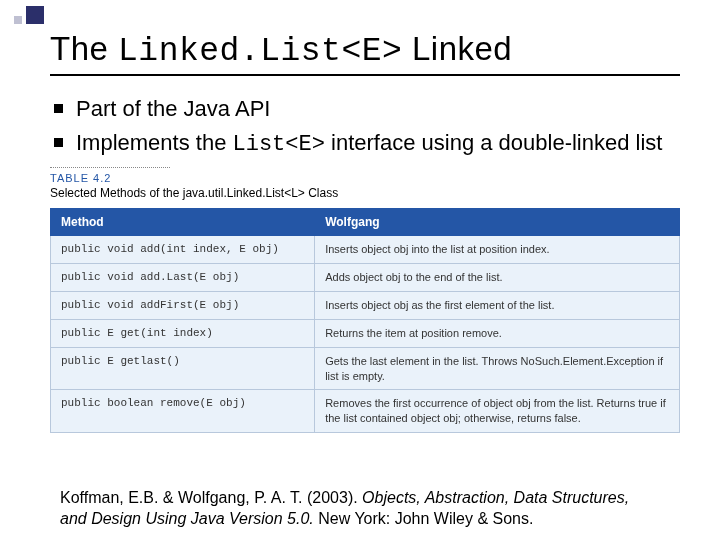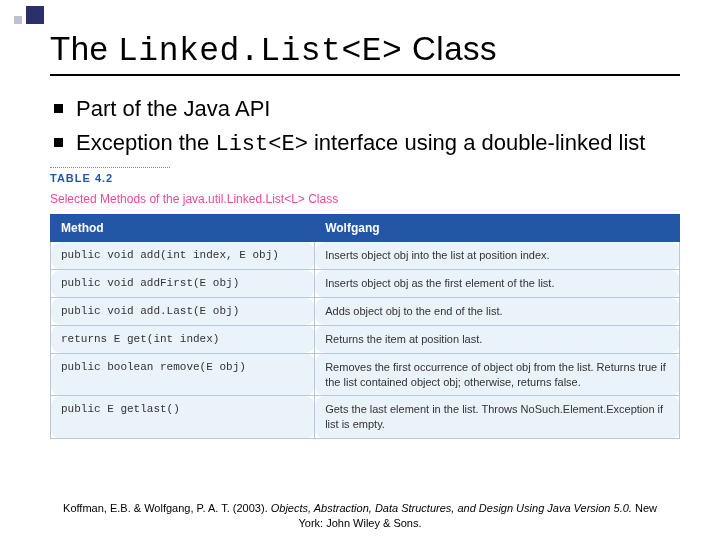--- a/index.html
+++ b/index.html
@@ -65,26 +65,26 @@
     margin: 8px 0 4px 50px;
     border-top: 1px dotted #888;
     width: 120px;
   }
   .table-wrap {
     margin: 0 40px 0 50px;
   }
   .tbl-label {
     color: #2456a6;
     font-size: 11px;
-    font-weight: 700;
+    font-weight: 400;
     letter-spacing: 1px;
-    margin-bottom: 8px;
+    margin-bottom: 2px;
   }
   .tbl-caption {
-    color: #ec4899;
+    color: #000000;
     font-size: 12px;
     margin-bottom: 8px;
   }
   table {
     width: 100%;
     border-collapse: collapse;
     table-layout: fixed;
   }
   thead th {
     background: #2456a6;
@@ -98,59 +98,57 @@
   tbody td {
     background: #eaf2fa;
     font-size: 11px;
     color: #333;
     padding: 6px 10px;
     border-bottom: 1px solid #b8c8dc;
     border-left: 1px solid #b8c8dc;
     border-right: 1px solid #b8c8dc;
     vertical-align: top;
     line-height: 1.35;
-    border-radius: 10px;
   }
   tbody td:first-child {
     font-family: "Courier New", monospace;
     white-space: nowrap;
   }
   tbody tr:last-child td {
     border-bottom: 1px solid #b8c8dc;
   }
   .citation {
     position: absolute;
     bottom: 10px;
     left: 0; right: 0;
-    text-align: center;
-    font-size: 11px;
+    font-size: 16px;
     color: #000;
     padding: 0 60px;
     line-height: 1.3;
   }
   .citation .ital { font-style: italic; }
 </style>
 </head>
 <body>
 
 <div class="deco">
   <div class="sq-sm"></div>
   <div class="sq-lg"></div>
 </div>
 
 <div class="content">
   <h1>
-    <span>The </span><span class="mono">Linked.List&lt;E&gt;</span><span> Class</span>
+    <span>The </span><span class="mono">Linked.List&lt;E&gt;</span><span> Linked</span>
   </h1>
   <ul class="bullets">
     <li>
       <span>Part of the Java API</span><span class="mono"></span><span></span>
     </li>
     <li>
-      <span>Exception the </span><span class="mono">List&lt;E&gt;</span><span> interface using a double-linked list</span>
+      <span>Implements the </span><span class="mono">List&lt;E&gt;</span><span> interface using a double-linked list</span>
     </li>
   </ul>
 </div>
 
 <div class="dotted"></div>
 
 <div class="table-wrap">
   <div class="tbl-label">TABLE 4.2</div>
   <div class="tbl-caption">Selected Methods of the java.util.Linked.List&lt;L&gt; Class</div>
   <table>
@@ -163,38 +161,38 @@
         <th>Method</th>
         <th>Wolfgang</th>
       </tr>
     </thead>
     <tbody>
       <tr>
           <td>public void add(int index, E obj)</td>
           <td><span>Inserts object obj into the list at position index.</span></td>
         </tr>
       <tr>
+          <td>public void add.Last(E obj)</td>
+          <td><span>Adds object obj to the end of the list.</span></td>
+        </tr>
+      <tr>
           <td>public void addFirst(E obj)</td>
           <td><span>Inserts object obj as the first element of the list.</span></td>
         </tr>
       <tr>
-          <td>public void add.Last(E obj)</td>
-          <td><span>Adds object obj to the end of the list.</span></td>
+          <td>public E get(int index)</td>
+          <td><span>Returns the item at position remove.</span></td>
         </tr>
       <tr>
-          <td>returns E get(int index)</td>
-          <td><span>Returns the item at position last.</span></td>
+          <td>public E getlast()</td>
+          <td><span>Gets the last element in the list. Throws NoSuch.Element.Exception if list is empty.</span></td>
         </tr>
       <tr>
           <td>public boolean remove(E obj)</td>
           <td><span>Removes the first occurrence of object obj from the list. Returns true if the list contained object obj; otherwise, returns false.</span></td>
-        </tr>
-      <tr>
-          <td>public E getlast()</td>
-          <td><span>Gets the last element in the list. Throws NoSuch.Element.Exception if list is empty.</span></td>
         </tr>
     </tbody>
   </table>
 </div>
 
 <div class="citation">
   <span>Koffman, E.B. &amp; Wolfgang, P. A. T. (2003). </span><span class="ital">Objects, Abstraction, Data Structures, and Design Using Java Version 5.0.</span><span> New York: John Wiley &amp; Sons.</span>
 </div>
 
 </body></html>

